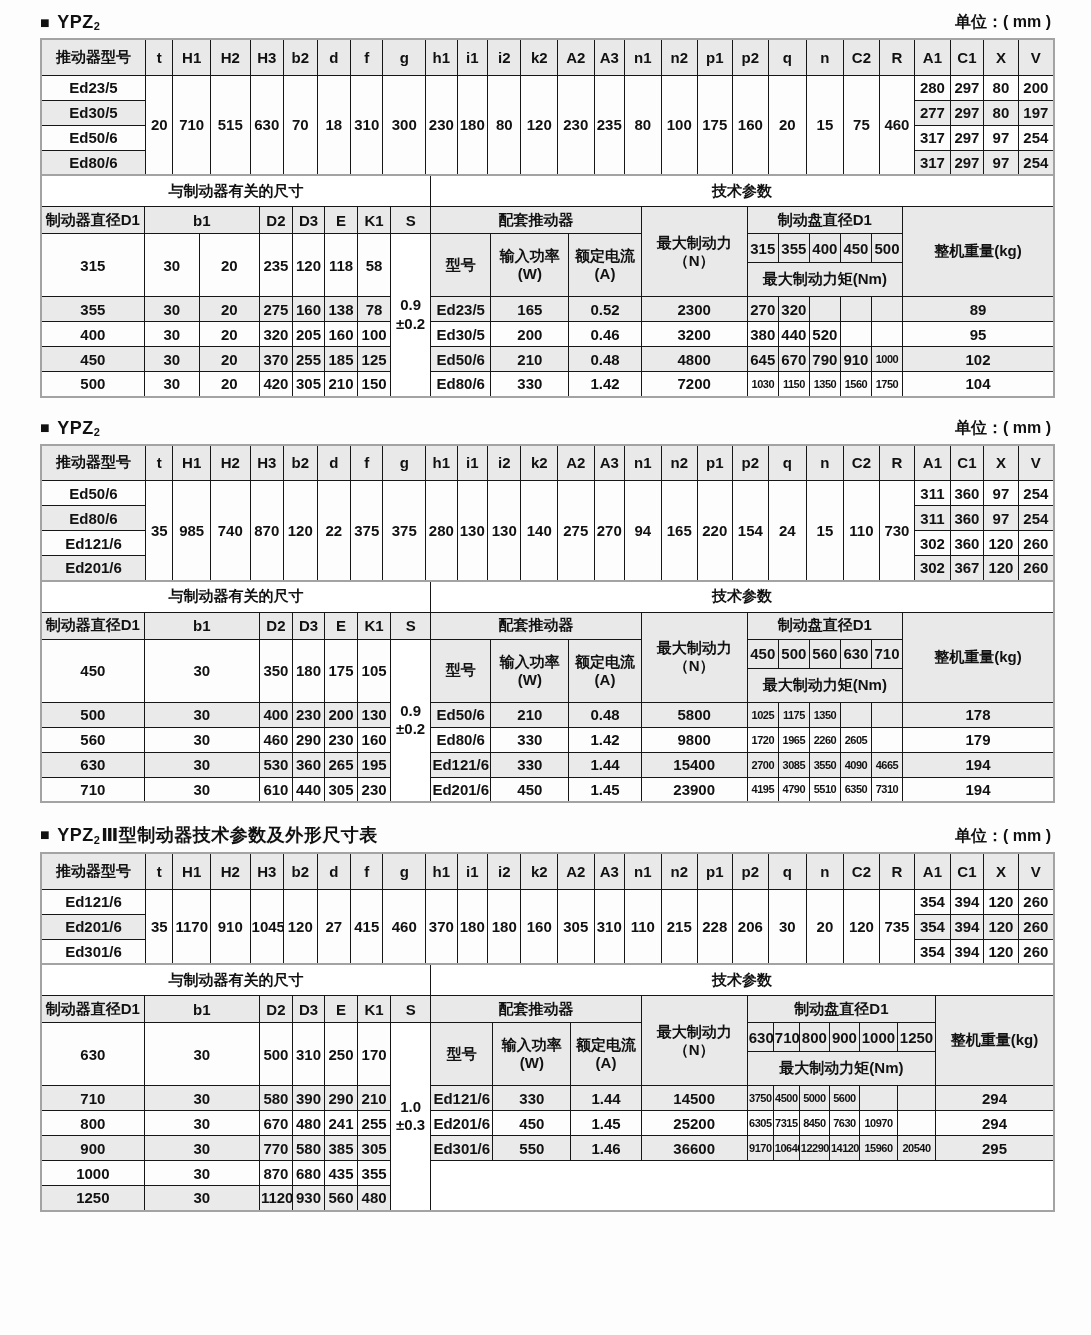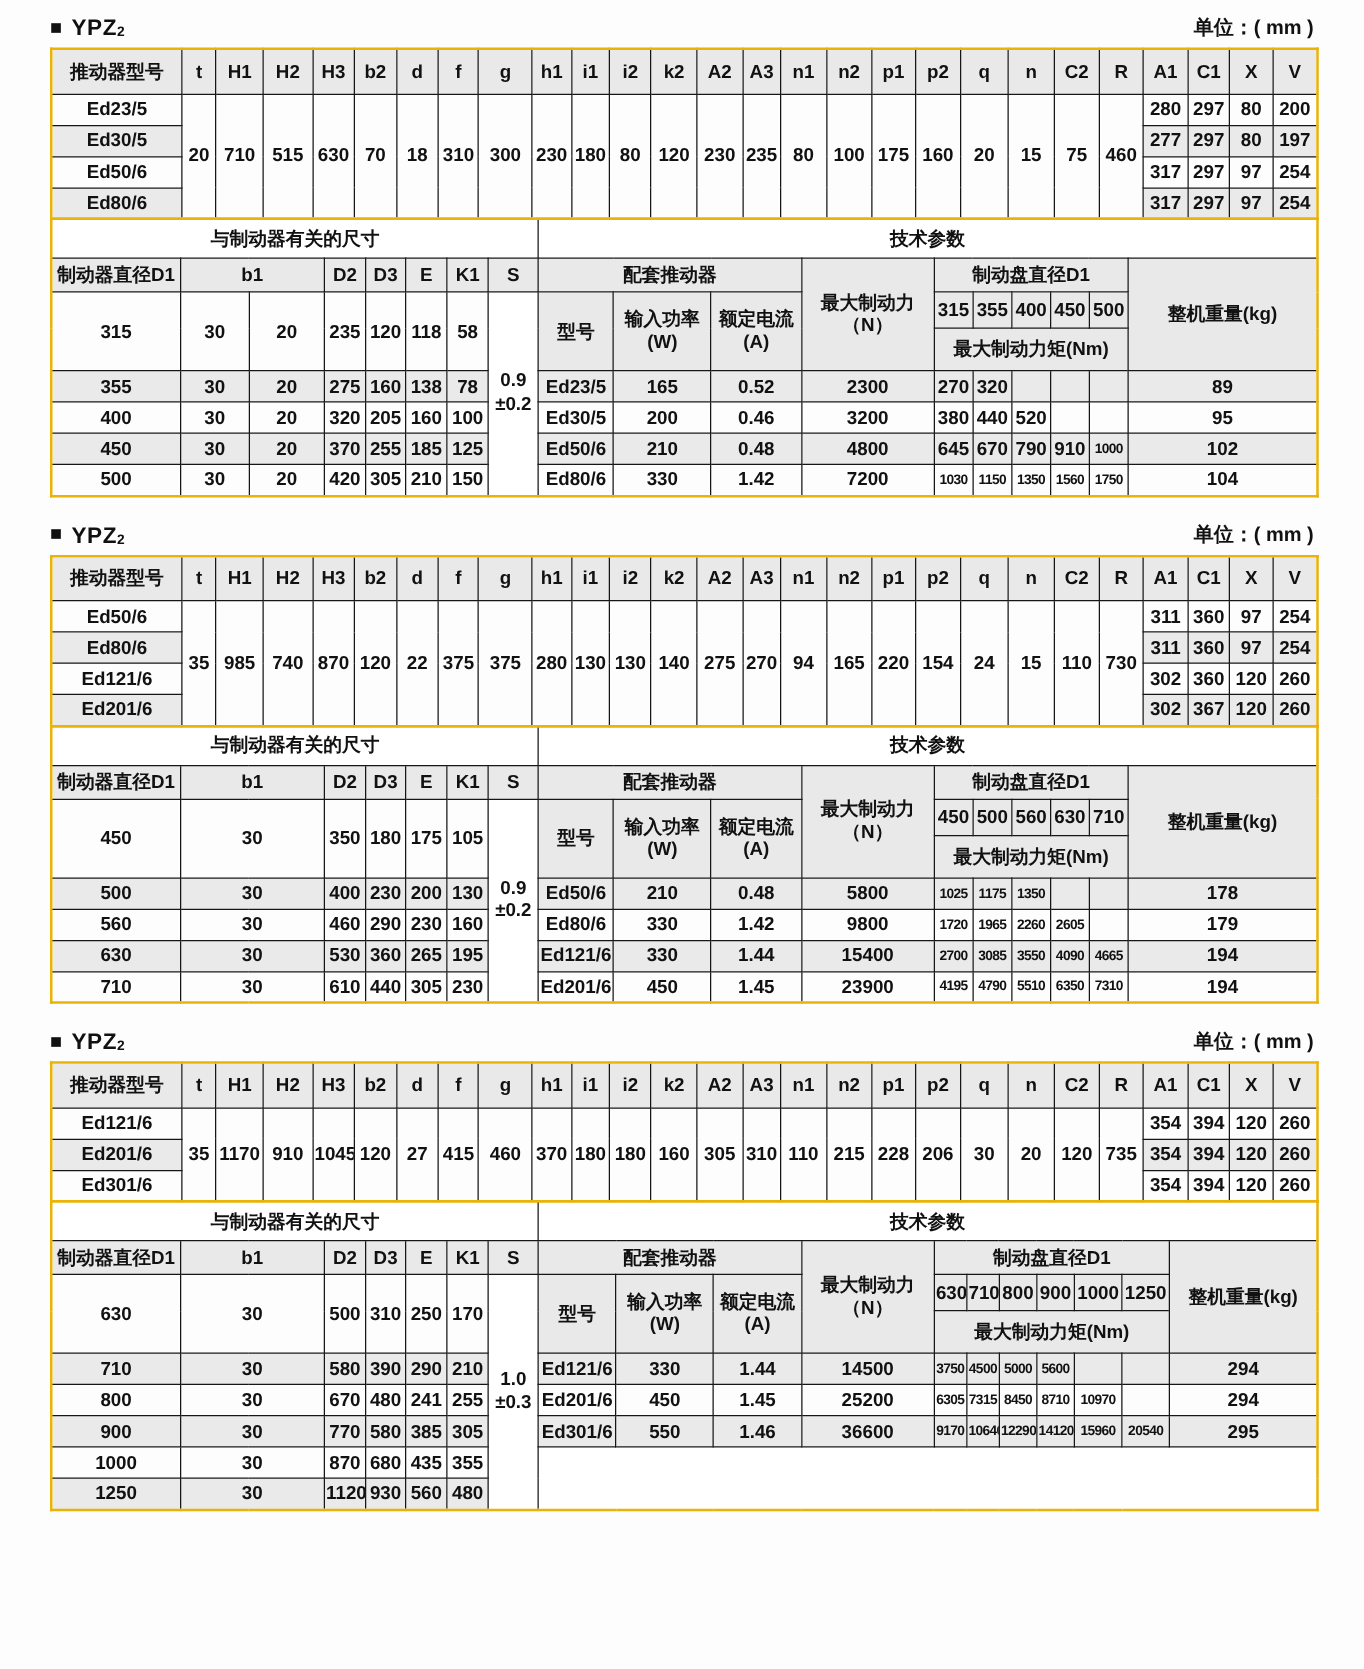--- a/index.html
+++ b/index.html
@@ -4,21 +4,21 @@
 <style>
   html,body{margin:0;padding:0;background:#fdfdfd;}
   body{width:1091px;min-height:1335px;font-family:"Liberation Sans","DejaVu Sans",sans-serif;color:#111;}
   .page{padding:12px 36px 10px 40px;box-sizing:border-box;}
   .sect{margin-bottom:20px;}
   .trow{display:flex;justify-content:space-between;align-items:flex-end;margin:0 0 5px 0;}
   .title{font-size:18px;font-weight:700;margin:0;letter-spacing:.5px;display:flex;align-items:center;}
   .title .sq{font-size:16px;margin-right:7px;}
   .title sub{font-size:11px;font-weight:700;align-self:flex-end;margin:0 1px 1px 0;}
   .unit{font-size:16px;font-weight:700;padding-right:4px;}
-  table.tbl{border-collapse:collapse;table-layout:fixed;width:1015px;border:2px solid #eab308;}
+  table.tbl{border-collapse:collapse;table-layout:fixed;width:1015px;border:2px solid #a3a3a3;}
   table.tbl.bot{margin-top:-2px;}
   .tbl td,.tbl th{border:1px solid #161616;text-align:center;vertical-align:middle;padding:0 1px;
       font-size:15px;font-weight:700;overflow:hidden;white-space:nowrap;}
   .tbl th{background:#e9e9e9;font-weight:700;}
   .tbl th.sec{background:#fff;font-size:15px;height:30px;}
   .tbl td.g{background:#eaeaea;}
   .tbl td.white{background:#fff;}
   .hrow{height:36px;}
   .drow{height:25px;}
   .r2{height:27px;}
@@ -584,20 +584,21 @@
         </tbody>
       </table>
   </section>
 
   <section class="sect">
     <div class="trow">
       <h2 class="title">
           <span class="sq">■</span>
           <span>YPZ</span>
           <sub>2</sub>
+          <span> Ⅲ型制动器技术参数及外形尺寸表</span>
         </h2>
       <div class="unit">单位：( mm )</div>
     </div>
     <table class="tbl top">
         <colgroup>
           <col style="width: 103px;">
           <col style="width: 27px;">
           <col style="width: 37px;">
           <col style="width: 39px;">
           <col style="width: 33px;">
@@ -798,21 +799,21 @@
             <td>480</td>
             <td>241</td>
             <td>255</td>
             <td>Ed201/6</td>
             <td>450</td>
             <td>1.45</td>
             <td>25200</td>
             <td class="tq  sm">6305</td>
             <td class="tq  sm">7315</td>
             <td class="tq  sm">8450</td>
-            <td class="tq  sm">8710</td>
+            <td class="tq  sm">7630</td>
             <td class="tq  sm">10970</td>
             <td class="tq"></td>
             <td>294</td>
           </tr>
           <tr class="drow">
             <td class="g">900</td>
             <td class="g" colspan="2">30</td>
             <td class="g">770</td>
             <td class="g">580</td>
             <td class="g">385</td>

